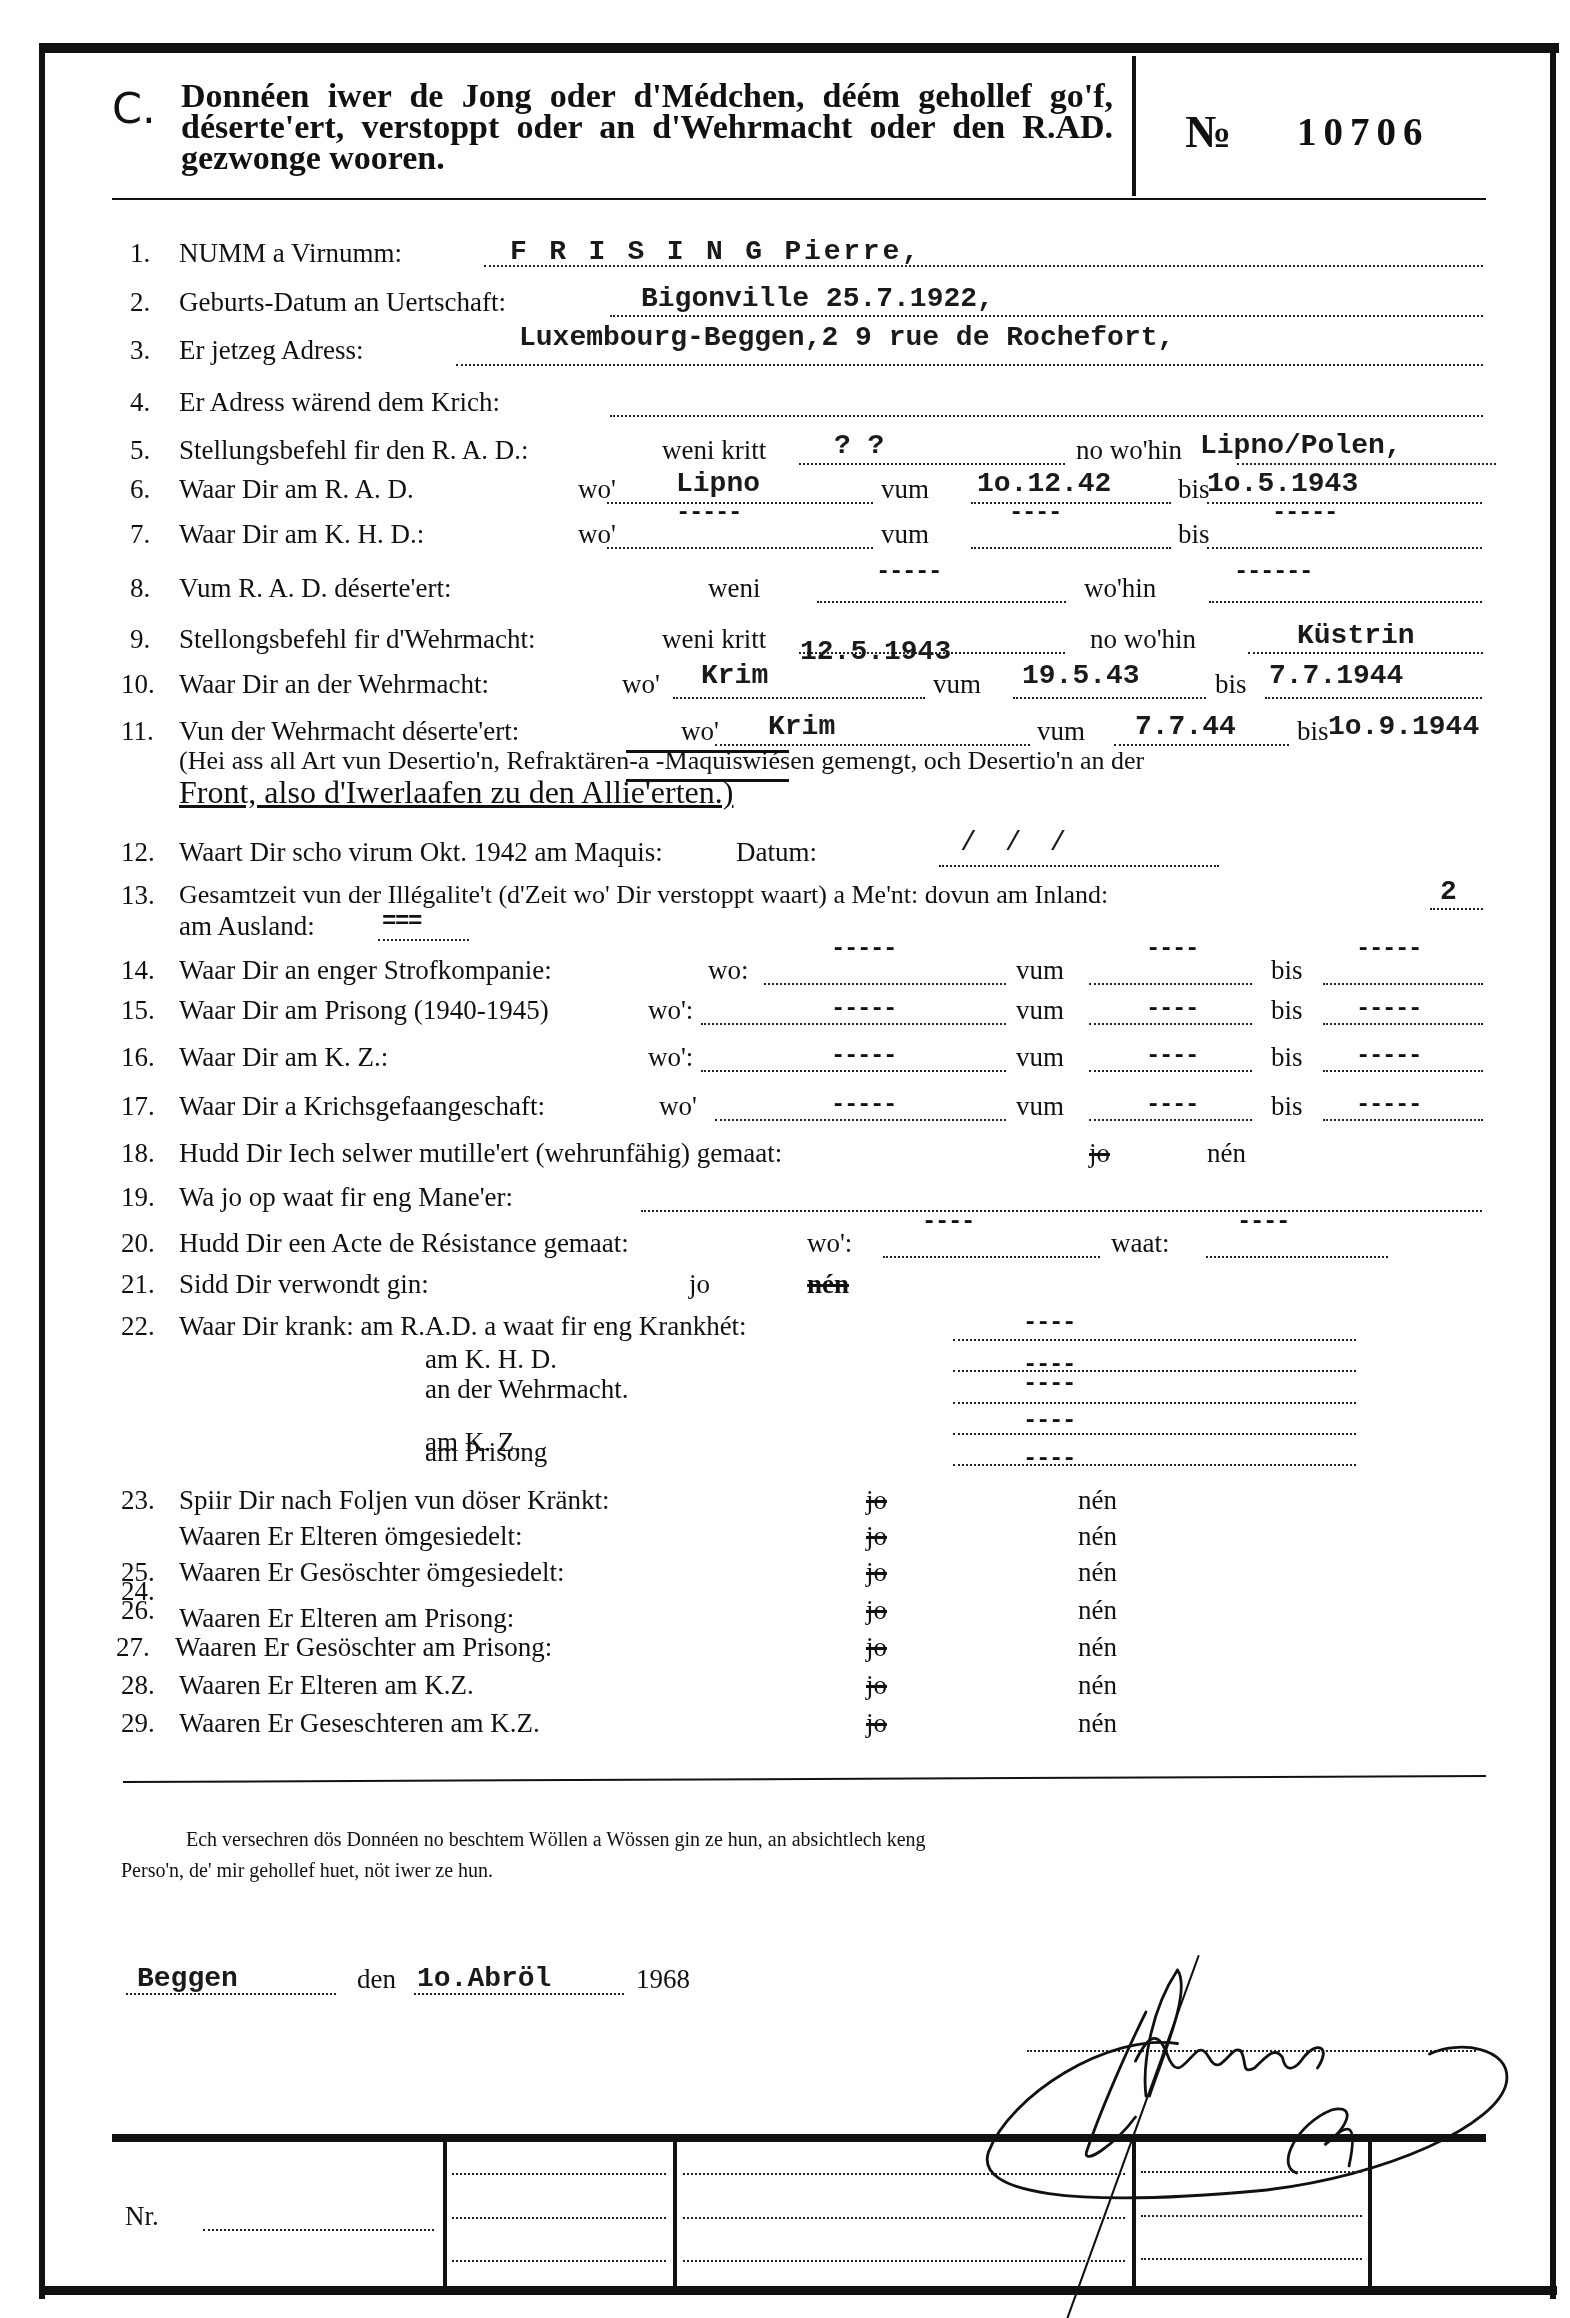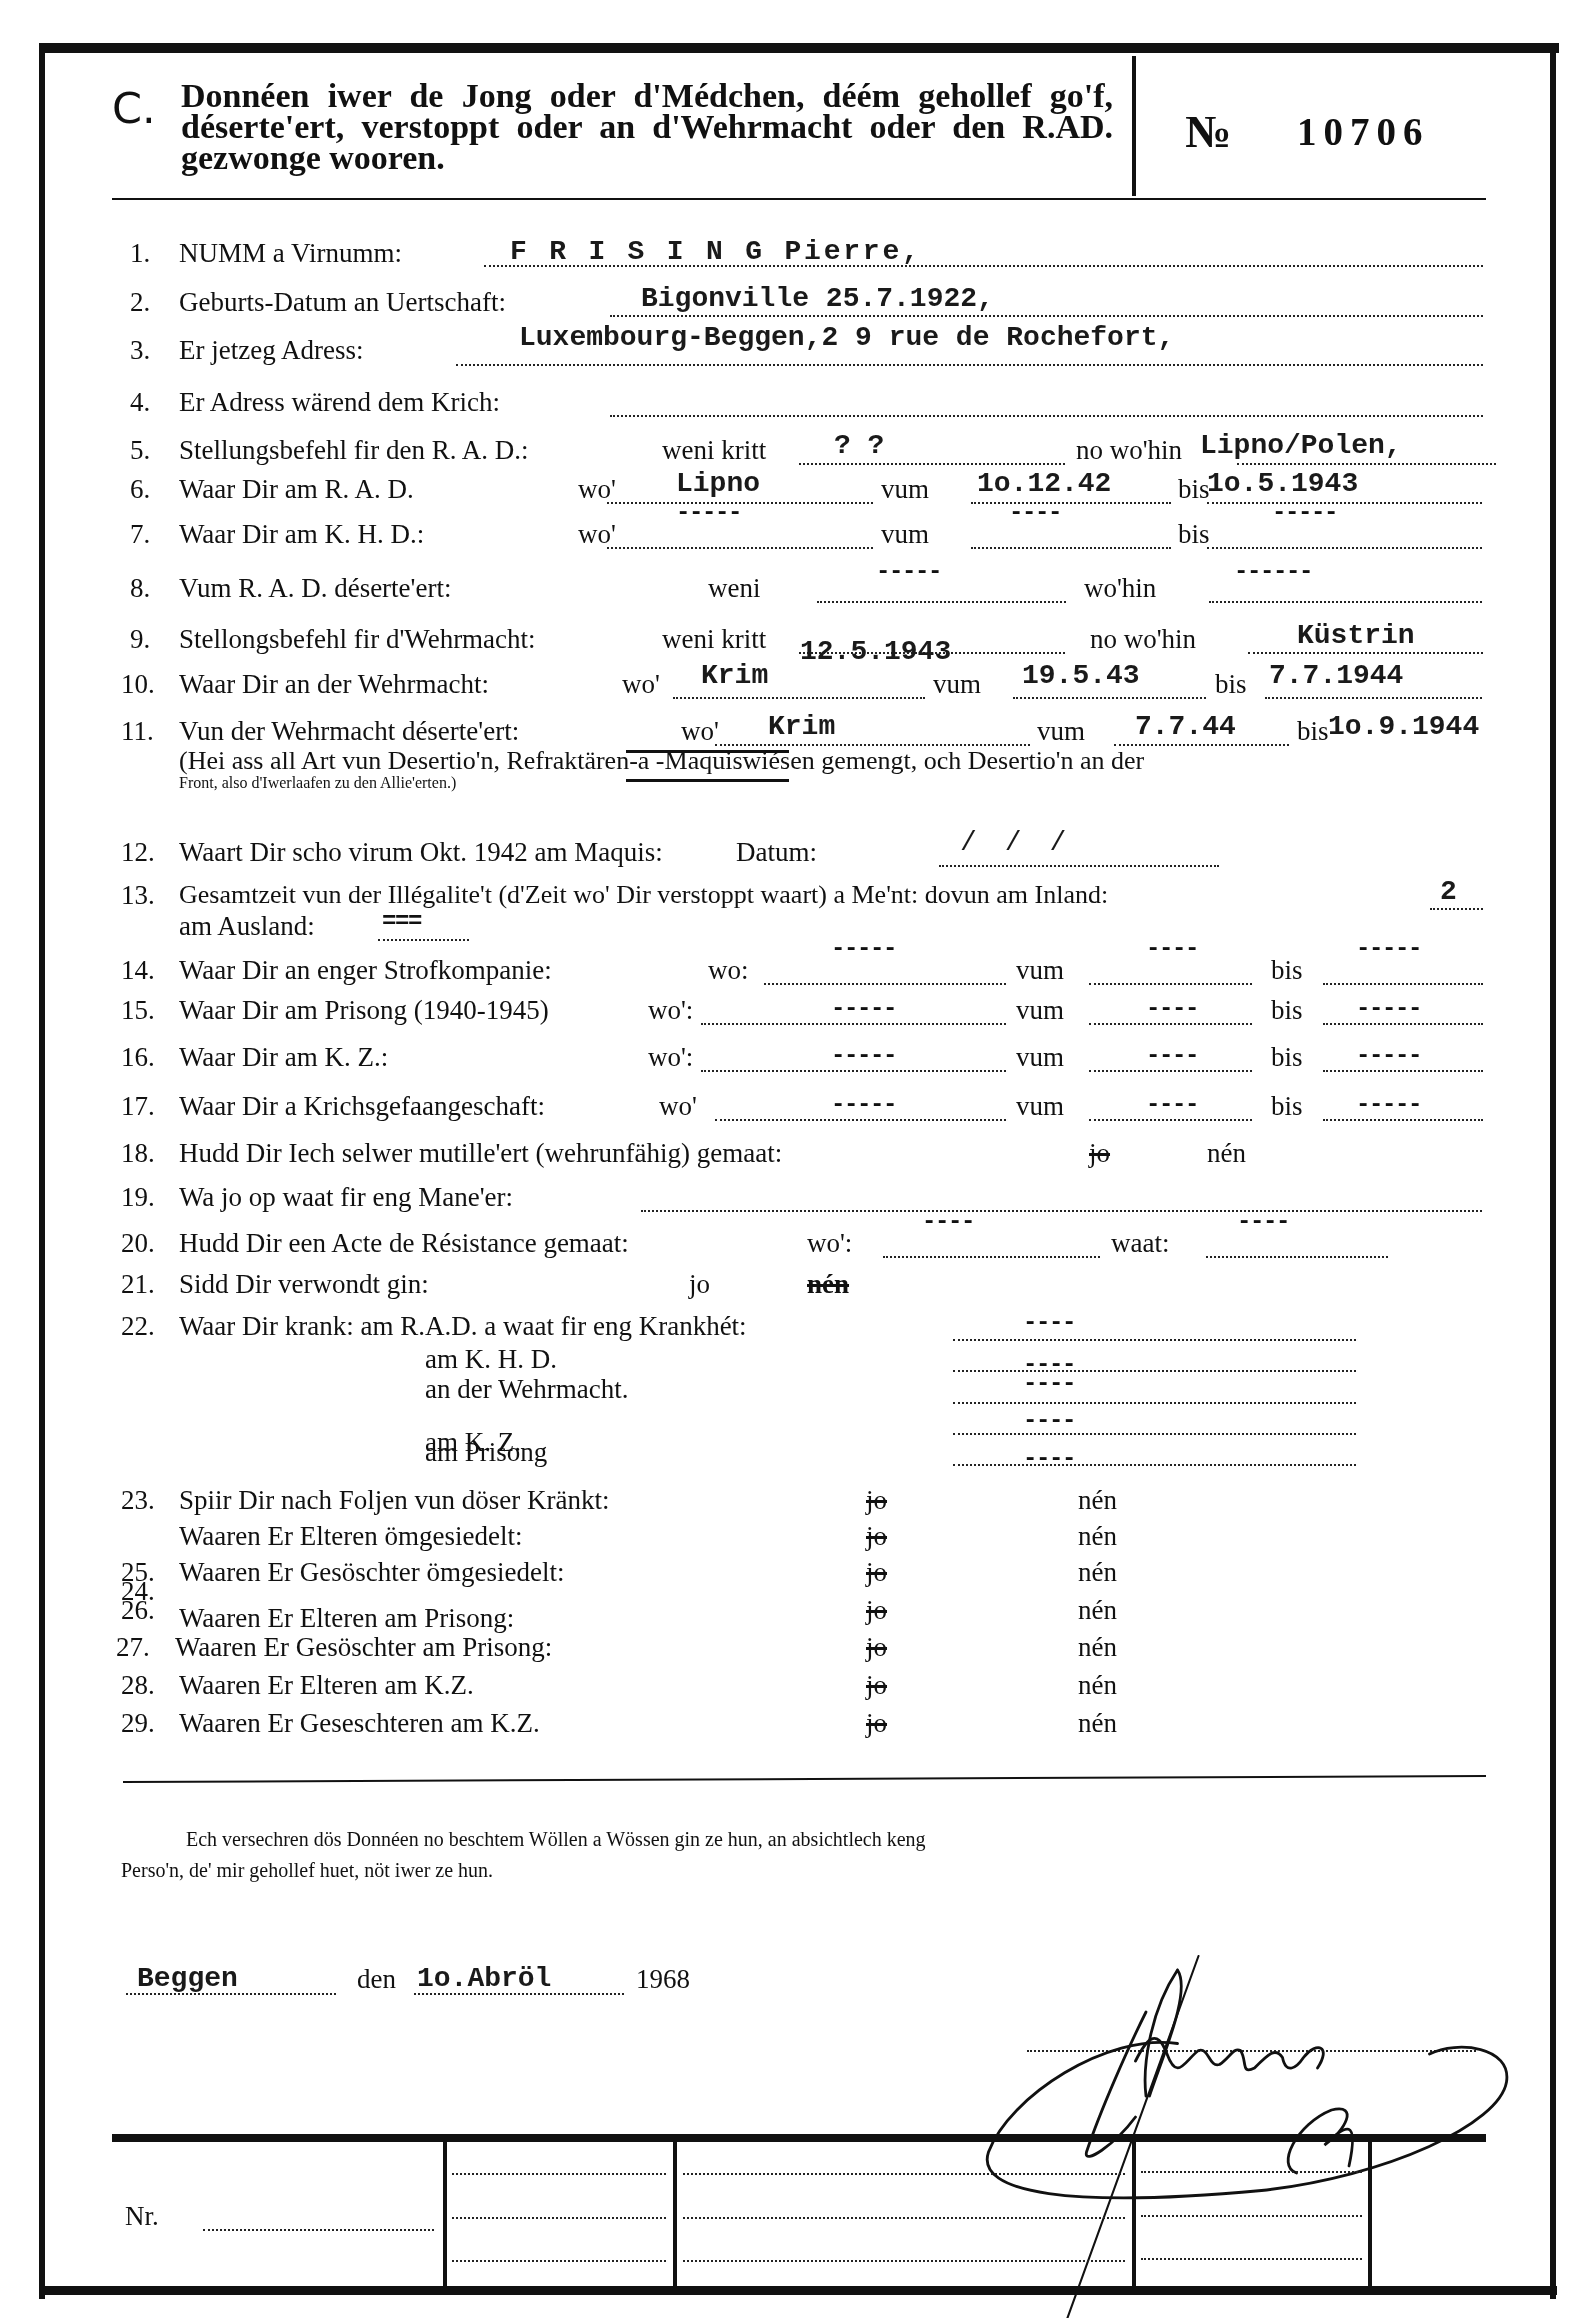--- a/index.html
+++ b/index.html
@@ -150,21 +150,21 @@
   <span class="abs lbl" style="left:179px; top:716px;">Vun der Wehrmacht déserte'ert:</span>
   <span class="abs lbl" style="left:681px; top:716px;">wo'</span>
   <div class="dots" style="left:715px; top:744px; width:315px;"></div>
   <span class="abs typed" style="left:768px; top:711px;">Krim</span>
   <span class="abs lbl" style="left:1037px; top:716px;">vum</span>
   <div class="dots" style="left:1114px; top:744px; width:175px;"></div>
   <span class="abs typed" style="left:1135px; top:711px;">7.7.44</span>
   <span class="abs lbl" style="left:1297px; top:716px;">bis</span>
   <span class="abs typed" style="left:1328px; top:711px;">1o.9.1944</span>
   <span class="abs lbl" style="left:179px; top:746px; font-size:26px;">(Hei ass all Art vun Desertio'n, Refraktären-a -Maquiswiésen gemengt, och Desertio'n an der</span>
-  <span class="abs lbl" style="left:179px; top:774px; font-size:16px;">Front, also d'Iwerlaafen zu den Allie'erten.)</span>
+  <span class="abs lbl" style="left:179px; top:774px; font-size:32px;text-decoration:underline;">Front, also d'Iwerlaafen zu den Allie'erten.)</span>
   <div class="abs" style="left:626px; top:750px; width:163px; height:2.8px; background:#111;"></div>
   <div class="abs" style="left:626px; top:779px; width:163px; height:2.8px; background:#111;"></div>
 </div>
 
 <div>
   <span class="abs lbl" style="left:121px; top:837px;">12.</span>
   <span class="abs lbl" style="left:179px; top:837px;">Waart Dir scho virum Okt. 1942 am Maquis:</span>
   <span class="abs lbl" style="left:736px; top:837px;">Datum:</span>
   <div class="dots" style="left:939px; top:865px; width:280px;"></div>
   <span class="abs typed" style="left:960px; top:827px; font-weight:normal; letter-spacing:5.6px;">/ / /</span>

